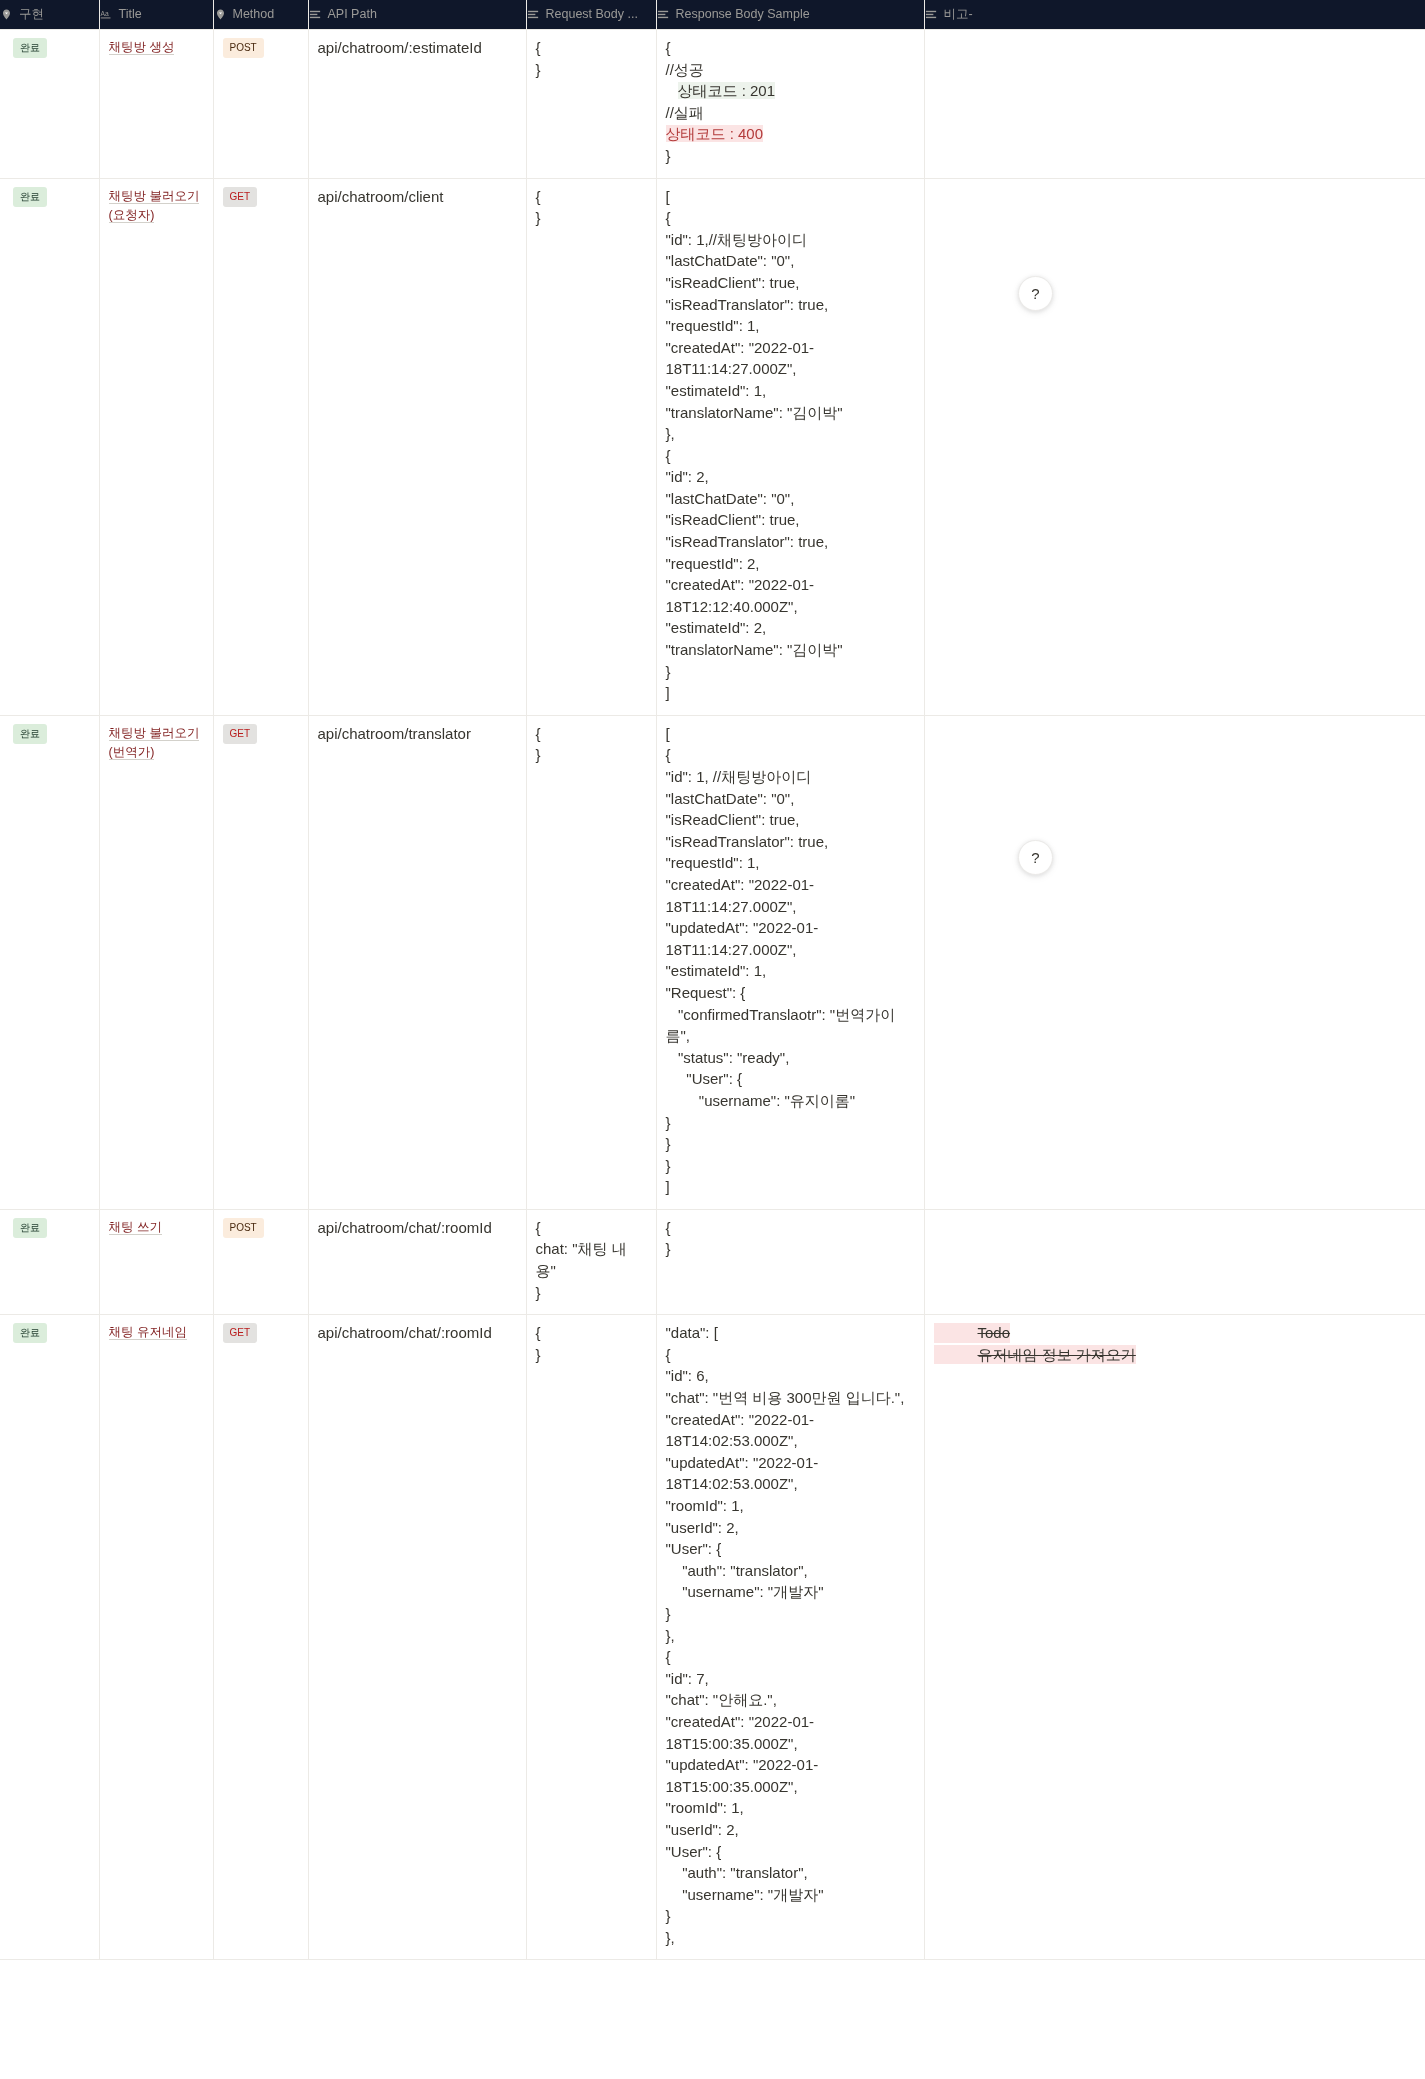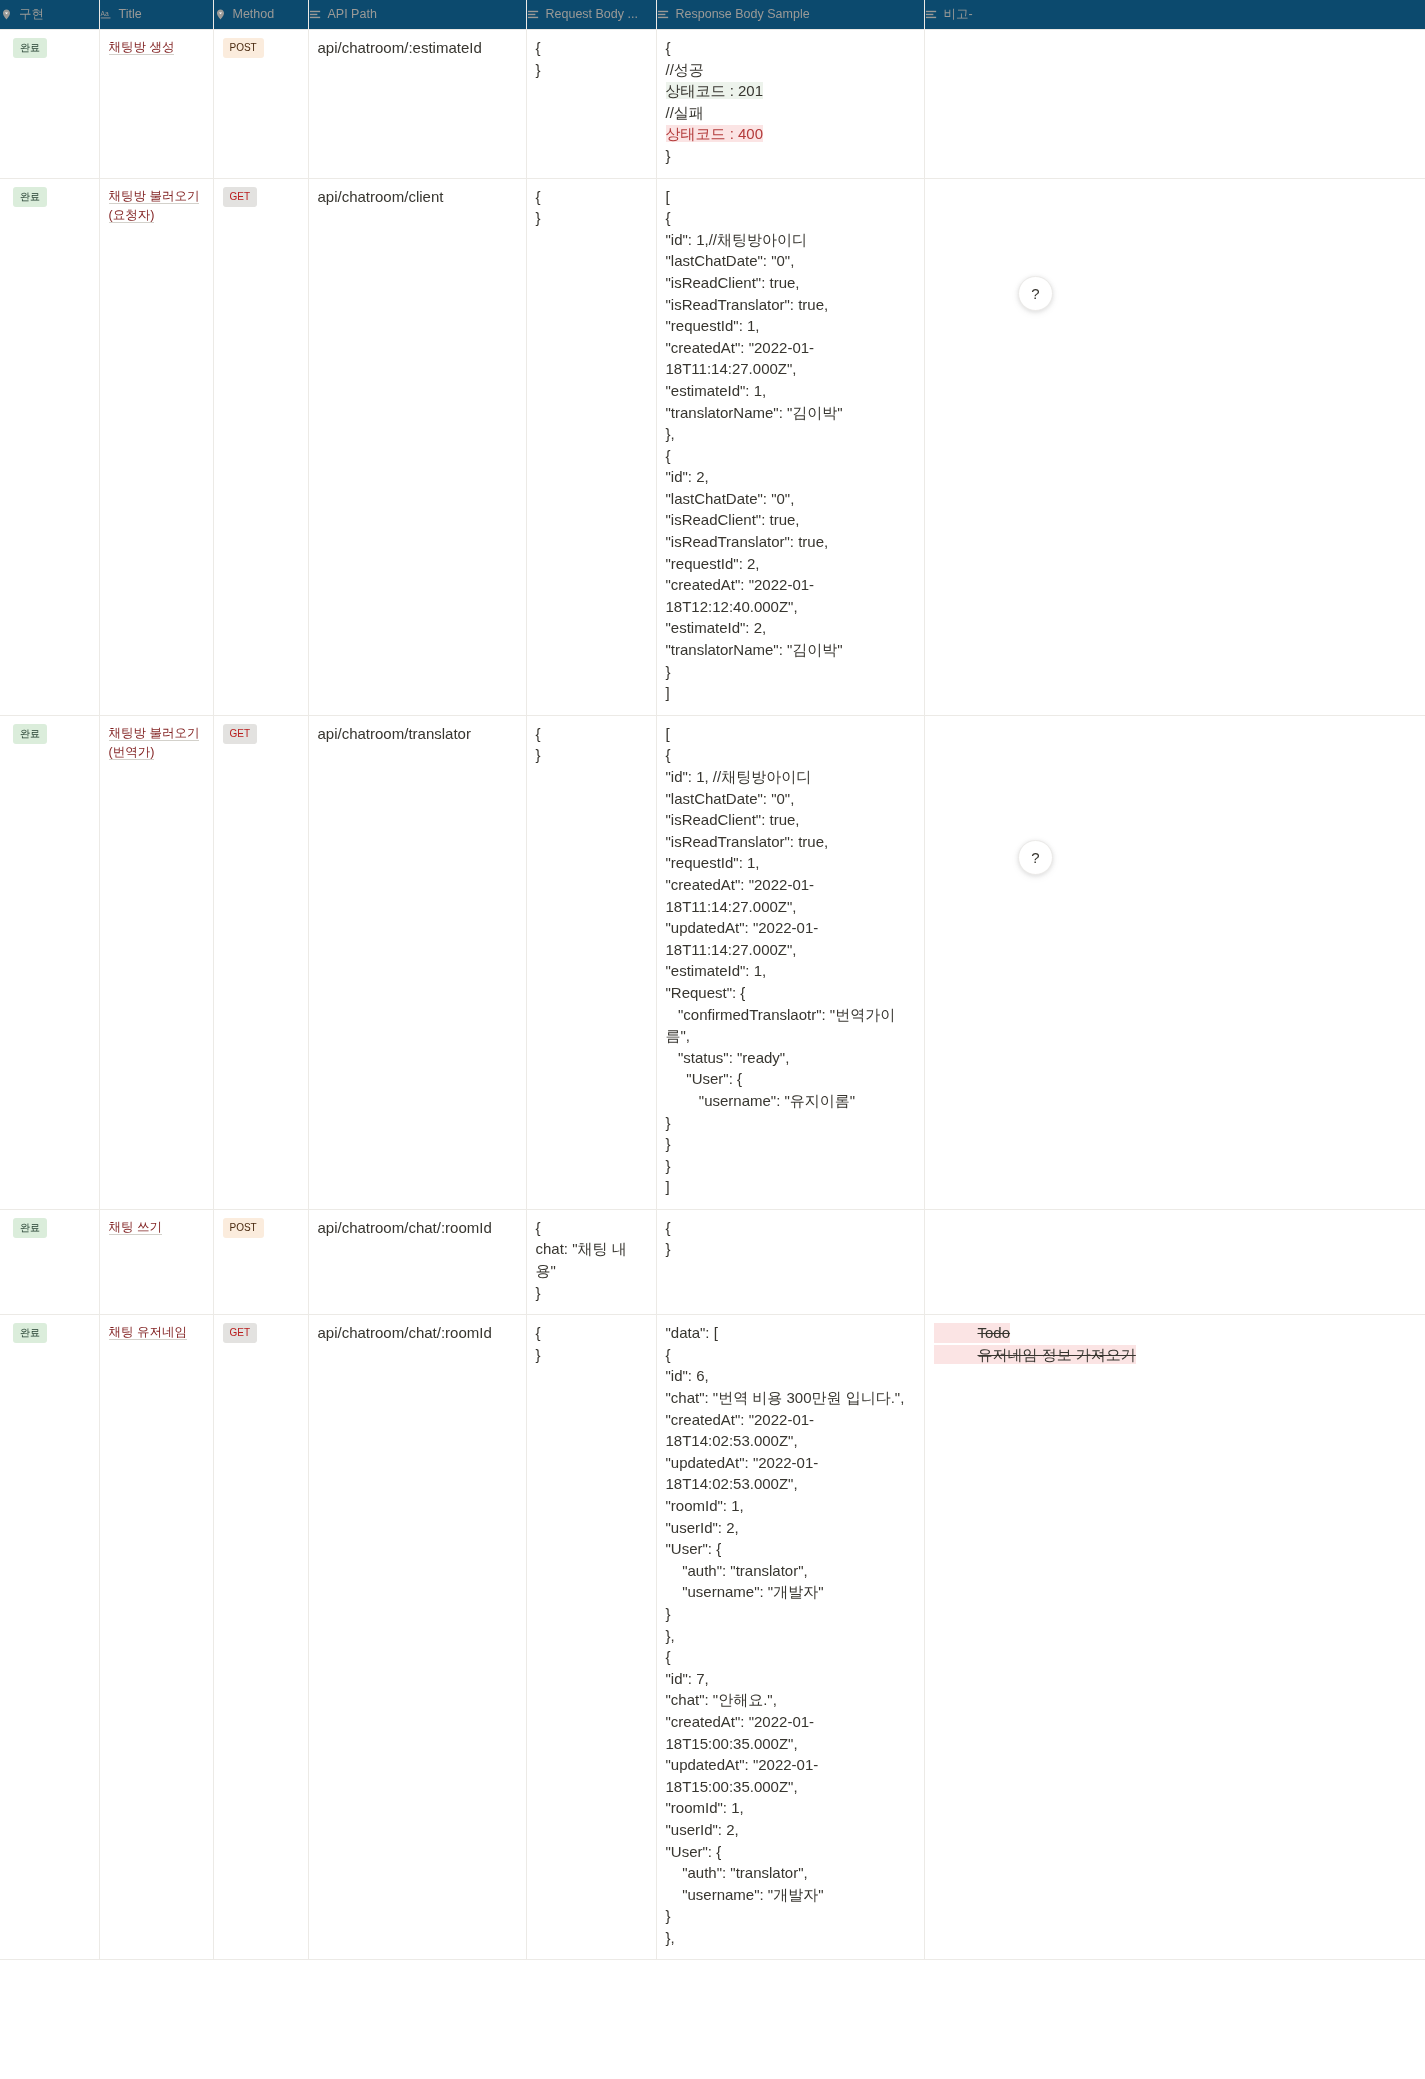--- a/index.html
+++ b/index.html
@@ -36,21 +36,21 @@
     border-bottom: 1px solid #eceae6;
     vertical-align: top;
     text-align: left;
     padding: 0;
   }
   table.db th:last-child, table.db td:last-child { border-right: none; margin-left: 33px; }
 
   
   thead th {
     height: 29px;
-    background: #0c4a6e;
+    background: #0f172a;
     border-bottom: 1px solid #eae8e4;
     padding: 0 0 0 9px;
     font-weight: 400;
     font-size: 12.5px;
     color: #9b9a97;
     white-space: nowrap;
     overflow: hidden;
   }
   .hdr { display: flex; align-items: center; height: 29px; gap: 6px; }
   .hdr .lbl { font-size: 12.5px; color: #9b9a97; line-height: 1; }
@@ -90,21 +90,21 @@
     cursor: pointer;
   }
 
   .code {
     font-family: Liberation Sans, sans-serif;
     font-size: 15px;
     line-height: 19.6px;
     white-space: pre-wrap;
     color: #37352f;
   }
-  .hl-green { background: #edf3ec; }
+  .hl-green { background: #edf3ec; margin-left: 12px; }
   .hl-red   { background: #fbe4e4; color: #b33b3b; }
   .hl-pink  { background: #fbe4e4; }
   .strike   { text-decoration: line-through; padding-left: 44px; }
 
   .note-todo { display: inline-block; }
 
   
   .help-btn {
     position: absolute;
     width: 35px; height: 35px;

